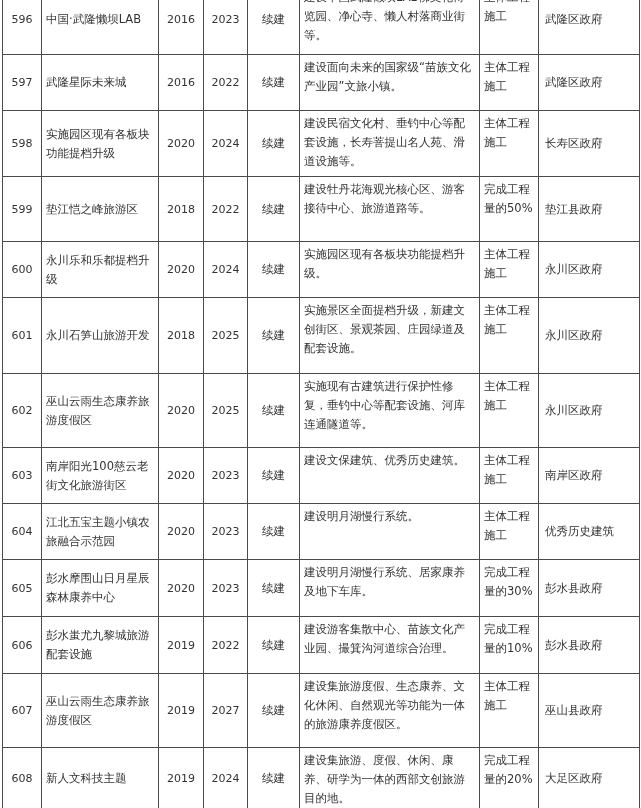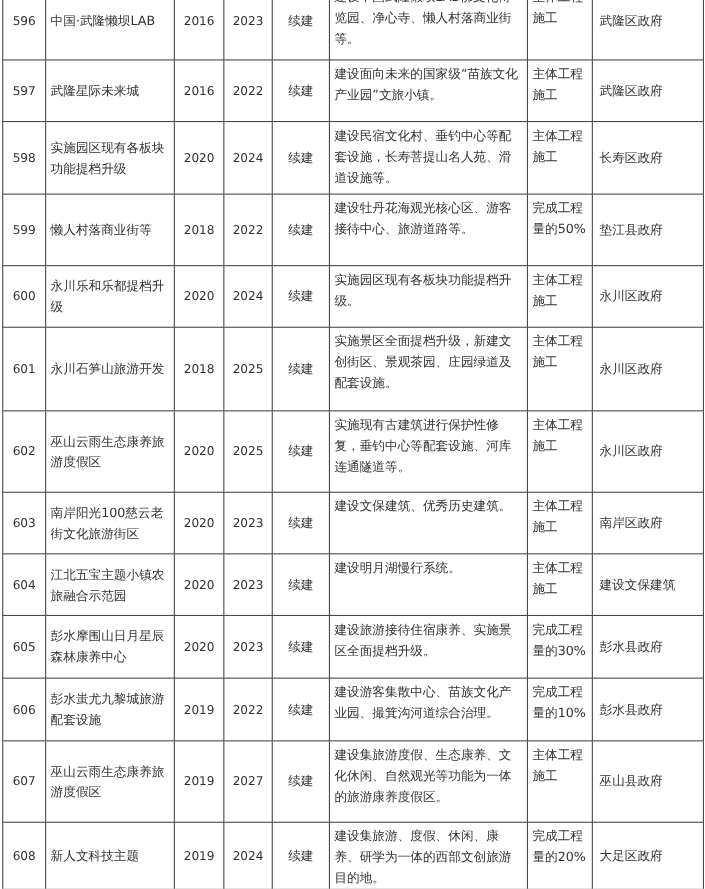--- a/index.html
+++ b/index.html
@@ -70,21 +70,21 @@
     <td class="c-name">实施园区现有各板块功能提档升级</td>
     <td class="c-yr">2020</td>
     <td class="c-yr">2024</td>
     <td class="c-type">续建</td>
     <td class="c-desc">建设民宿文化村、垂钓中心等配套设施，长寿菩提山名人苑、滑道设施等。</td>
     <td class="c-prog">主体工程施工</td>
     <td class="c-owner">长寿区政府</td>
   </tr>
         <tr style="height: 65px;">
     <td class="c-no">599</td>
-    <td class="c-name">懒人村落商业街等</td>
+    <td class="c-name">垫江恺之峰旅游区</td>
     <td class="c-yr">2018</td>
     <td class="c-yr">2022</td>
     <td class="c-type">续建</td>
     <td class="c-desc">建设牡丹花海观光核心区、游客接待中心、旅游道路等。</td>
     <td class="c-prog">完成工程量的50%</td>
     <td class="c-owner">垫江县政府</td>
   </tr>
         <tr style="height: 56px;">
     <td class="c-no">600</td>
     <td class="c-name">永川乐和乐都提档升级</td>
@@ -126,29 +126,29 @@
     <td class="c-owner">南岸区政府</td>
   </tr>
         <tr style="height: 56px;">
     <td class="c-no">604</td>
     <td class="c-name">江北五宝主题小镇农旅融合示范园</td>
     <td class="c-yr">2020</td>
     <td class="c-yr">2023</td>
     <td class="c-type">续建</td>
     <td class="c-desc">建设明月湖慢行系统。</td>
     <td class="c-prog">主体工程施工</td>
-    <td class="c-owner">建设文保建筑</td>
+    <td class="c-owner">优秀历史建筑</td>
   </tr>
         <tr style="height: 57px;">
     <td class="c-no">605</td>
     <td class="c-name">彭水摩围山日月星辰森林康养中心</td>
     <td class="c-yr">2020</td>
     <td class="c-yr">2023</td>
     <td class="c-type">续建</td>
-    <td class="c-desc">建设旅游接待住宿康养、实施景区全面提档升级。</td>
+    <td class="c-desc">建设明月湖慢行系统、居家康养及地下车库。</td>
     <td class="c-prog">完成工程量的30%</td>
     <td class="c-owner">彭水县政府</td>
   </tr>
         <tr style="height: 57px;">
     <td class="c-no">606</td>
     <td class="c-name">彭水蚩尤九黎城旅游配套设施</td>
     <td class="c-yr">2019</td>
     <td class="c-yr">2022</td>
     <td class="c-type">续建</td>
     <td class="c-desc">建设游客集散中心、苗族文化产业园、撮箕沟河道综合治理。</td>

